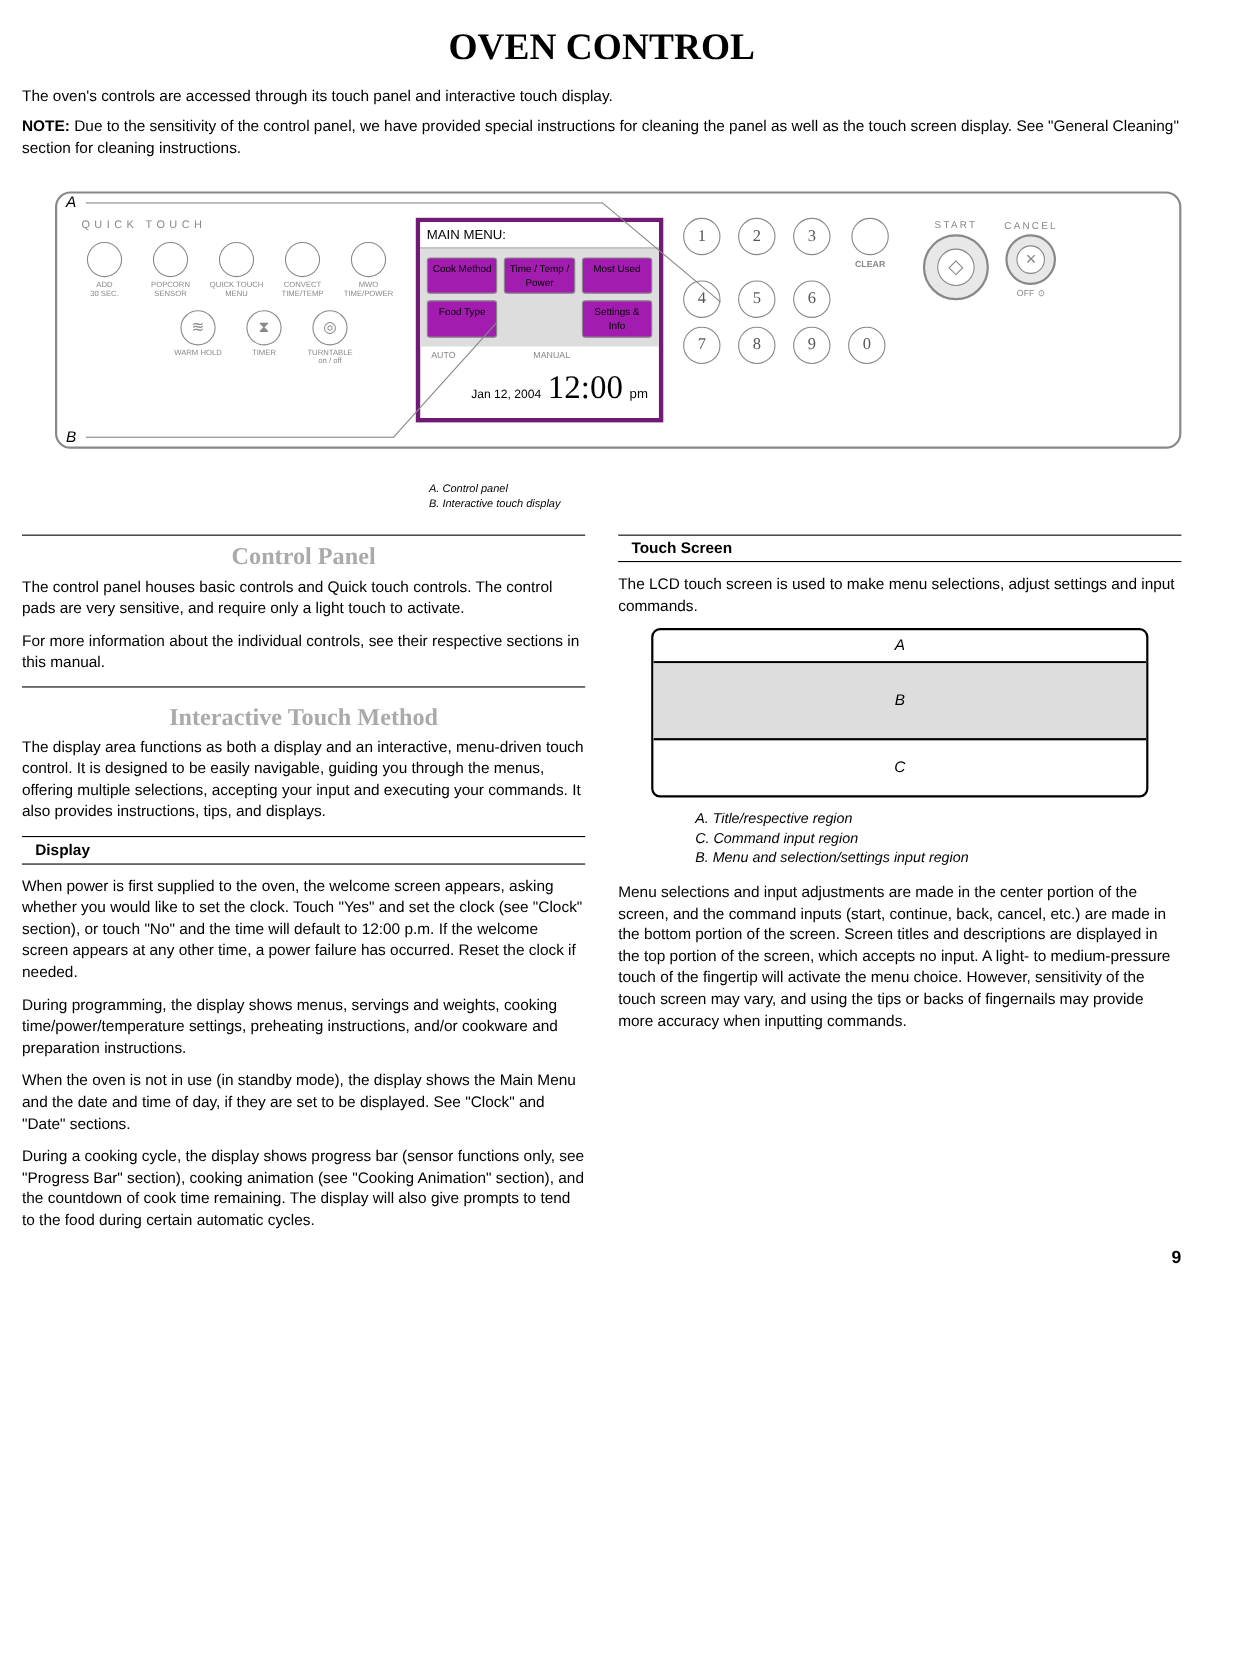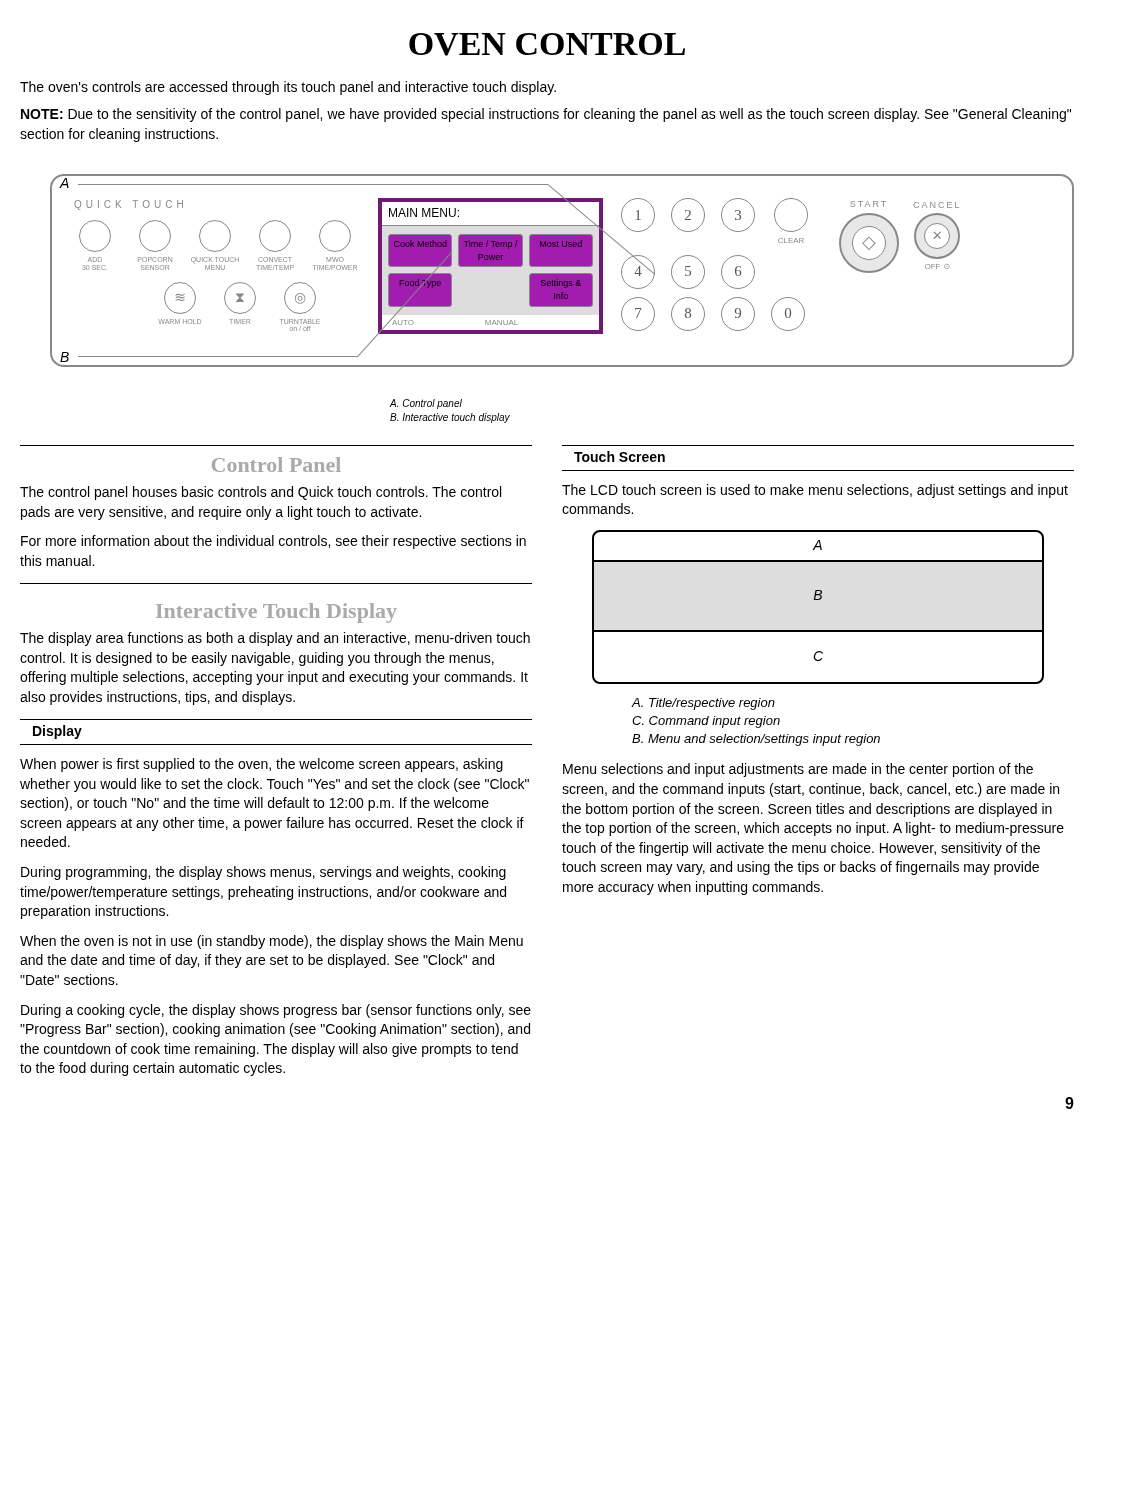--- a/index.html
+++ b/index.html
@@ -30,21 +30,21 @@
 .lcd-menu { background: #ddd; padding: 8px 6px; display: grid; grid-template-columns: 1fr 1fr 1fr; gap: 6px; }
 .lcd-chip { background: #a21caf; border: 1px solid #888; border-radius: 3px; font-size: 9px; text-align: center; padding: 3px 2px; }
 .lcd-bottom { display: flex; justify-content: space-between; font-size: 8px; color: #888; padding: 2px 10px; }
 .lcd-time-row { display: flex; align-items: baseline; justify-content: flex-end; padding: 2px 10px 6px; gap: 6px; }
 .lcd-date { font-size: 11px; }
 .lcd-time { font-family: Georgia, serif; font-size: 30px; }
 .lcd-ampm { font-size: 12px; }
 .keypad { display: grid; grid-template-columns: repeat(4, 40px); gap: 8px 10px; }
 .key-circle { width: 34px; height: 34px; border: 1.5px solid #888; border-radius: 50%; display: flex; align-items: center; justify-content: center; font-family: Georgia, serif; font-size: 15px; color: #555; }
 .clear-cell { display:flex; flex-direction:column; align-items:center; }
-.clear-lbl { font-size: 8px; color:#888; margin-top:3px; }
+.clear-lbl { font-size: 8px; color:#888; margin-top:3px;font-weight:bold; }
 .right-btns { display: flex; gap: 14px; align-items: center; margin-left: 10px; }
 .big-btn { display:flex; flex-direction:column; align-items:center; }
 .ring-outer { width:60px; height:60px; border:2px solid #888; border-radius:50%; background:#e8e8e8; display:flex; align-items:center; justify-content:center; }
 .ring-inner { width:34px; height:34px; border:1.5px solid #888; border-radius:50%; background:#fff; display:flex; align-items:center; justify-content:center; color:#888; font-size:18px; }
 .arc-label { font-size: 9px; color: #888; letter-spacing: 2px; margin-bottom:2px; }
 .off-label { font-size: 8px; color:#888; margin-top:2px; display:flex; align-items:center; gap:3px; }
 .caption { text-align: left; font-style: italic; margin: 6px 0 20px 370px; font-size: 10px; }
 .cols { display: flex; gap: 30px; }
 .col { flex: 1; }
 .hr-top { border-top: 1px solid #000; margin-bottom: 4px; }
@@ -124,20 +124,25 @@
           <div class="lcd-chip">Most Used</div>
           <div class="lcd-chip">Food Type</div>
           <div style="visibility:hidden" class="lcd-chip"></div>
           <div class="lcd-chip">Settings &amp; Info</div>
         </div>
         <div class="lcd-bottom">
             <span>AUTO</span>
             <span>MANUAL</span>
             <span></span>
           </div>
+        <div class="lcd-time-row">
+          <span class="lcd-date">Jan 12, 2004</span>
+          <span class="lcd-time">12:00</span>
+          <span class="lcd-ampm">pm</span>
+        </div>
       </div>
 
       <div class="keypad">
         <div class="key-circle">1</div>
         <div class="key-circle">2</div>
         <div class="key-circle">3</div>
         <div class="clear-cell">
             <div class="key-circle"></div>
             <div class="clear-lbl">CLEAR</div>
           </div>
@@ -182,21 +187,21 @@
   <div>B. Interactive touch display</div>
 </div>
 
 <div class="cols">
   <div class="col">
     <div class="hr-top"></div>
     <div class="sec-title-serif">Control Panel</div>
     <p class="body">The control panel houses basic controls and Quick touch controls. The control pads are very sensitive, and require only a light touch to activate.</p>
     <p class="body">For more information about the individual controls, see their respective sections in this manual.</p>
     <div class="hr-thin"></div>
-    <div class="sec-title-serif">Interactive Touch Display</div>
+    <div class="sec-title-serif">Interactive Touch Method</div>
     <p class="body">The display area functions as both a display and an interactive, menu-driven touch control. It is designed to be easily navigable, guiding you through the menus, offering multiple selections, accepting your input and executing your commands. It also provides instructions, tips, and displays.</p>
     <div class="sub-title-box">Display</div>
     <p class="body">When power is first supplied to the oven, the welcome screen appears, asking whether you would like to set the clock. Touch "Yes" and set the clock (see "Clock" section), or touch "No" and the time will default to 12:00 p.m. If the welcome screen appears at any other time, a power failure has occurred. Reset the clock if needed.</p>
     <p class="body">During programming, the display shows menus, servings and weights, cooking time/power/temperature settings, preheating instructions, and/or cookware and preparation instructions.</p>
     <p class="body">When the oven is not in use (in standby mode), the display shows the Main Menu and the date and time of day, if they are set to be displayed. See "Clock" and "Date" sections.</p>
     <p class="body">During a cooking cycle, the display shows progress bar (sensor functions only, see "Progress Bar" section), cooking animation (see "Cooking Animation" section), and the countdown of cook time remaining. The display will also give prompts to tend to the food during certain automatic cycles.</p>
   </div>
 
   <div class="col">
     <div class="sub-title-box" style="margin-top:0;">Touch Screen</div>

